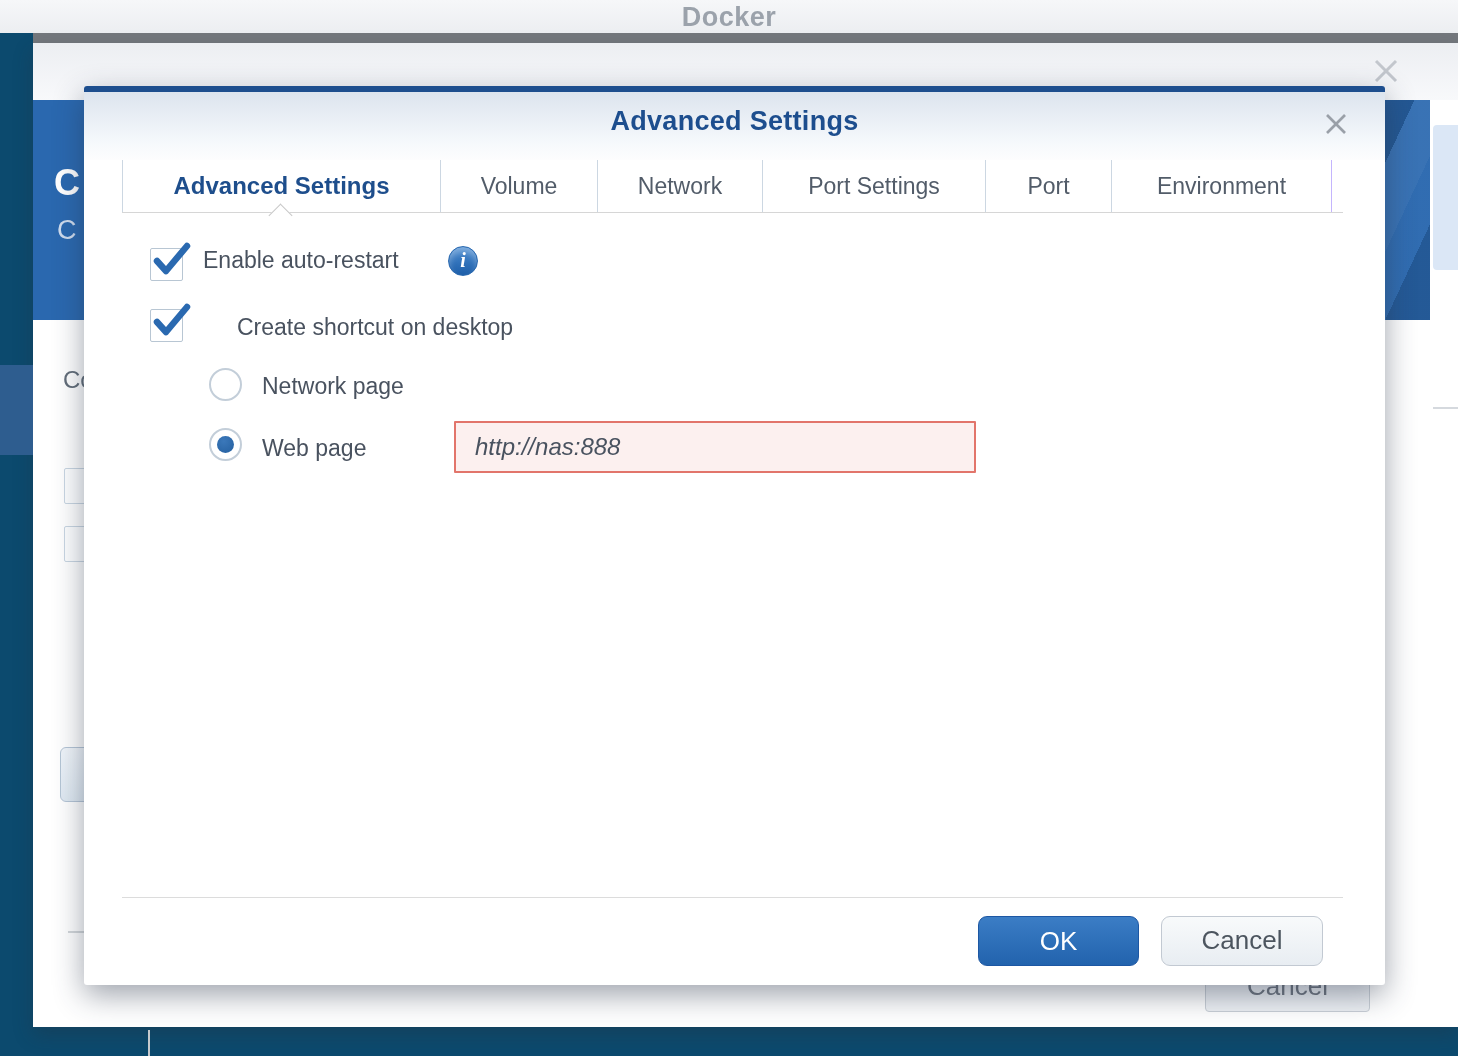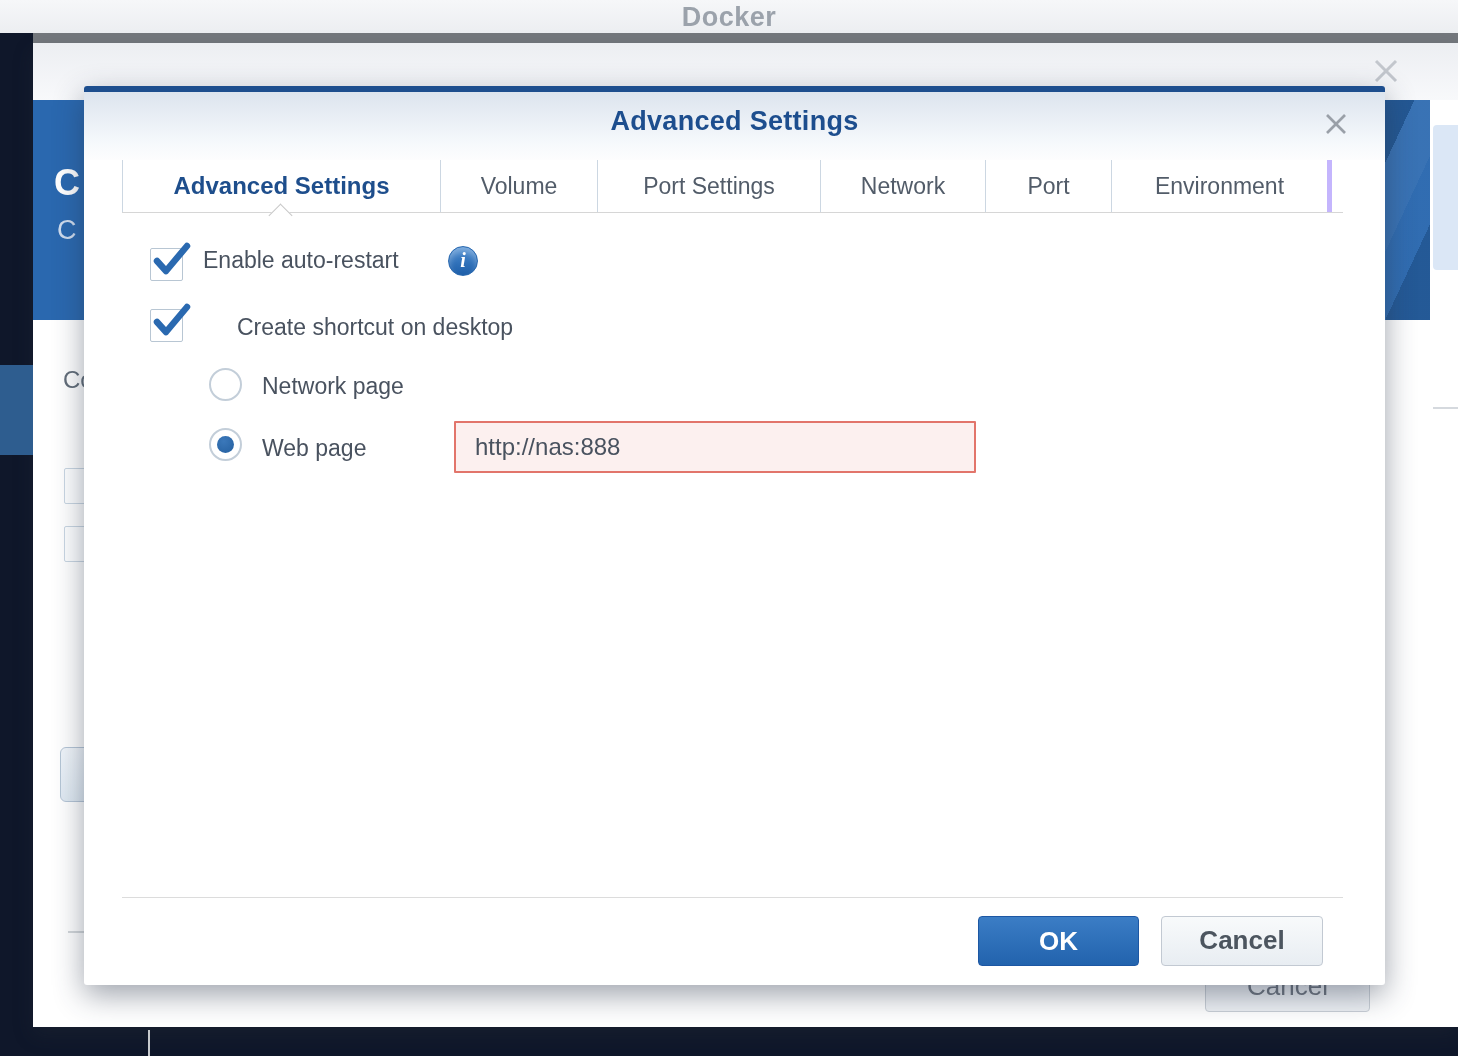--- a/index.html
+++ b/index.html
@@ -1,16 +1,16 @@
 <!DOCTYPE html>
 <html><head>
 <meta charset="utf-8">
 <style>
   html,body{margin:0;padding:0;background:#ffffff;font-family:"Liberation Sans",sans-serif;}
-  .stage{position:relative;width:1458px;height:1056px;overflow:hidden;background:#0f172a;}
+  .stage{position:relative;width:1458px;height:1056px;overflow:hidden;background:#0c4a6e;}
   .abs{position:absolute;}
 
   
   .top-band{left:0;top:0;width:1458px;height:33px;background:linear-gradient(#f6f7f9,#ecEEf1);}
   .docker-title{left:0;top:2px;width:1458px;text-align:center;font-size:27px;font-weight:bold;color:#9ba2ab;letter-spacing:.5px;}
   .win-topbar{left:33px;top:33px;width:1425px;height:10px;background:#74787d;}
 
   
   .cc-window{left:33px;top:43px;width:1425px;height:984px;background:#ffffff;box-shadow:0 8px 18px rgba(40,45,55,.30);}
   .cc-header{left:0;top:0;width:1425px;height:57px;background:linear-gradient(#eceef2,#f8f9fb);}
@@ -42,21 +42,21 @@
   .dialog{left:84px;top:86px;width:1301px;height:899px;background:#ffffff;border-radius:3px;
      box-shadow:0 10px 30px rgba(40,50,70,.45);z-index:10;}
   .dlg-topborder{left:0;top:0;width:1301px;height:6px;background:#1d4e8e;border-radius:3px 3px 0 0;}
   .dlg-header{left:0;top:6px;width:1301px;height:68px;background:linear-gradient(#dce4ee,#f6f9fc 75%,#fdfdfe);}
   .dlg-title{left:0;top:20px;width:1301px;text-align:center;font-size:27px;font-weight:bold;color:#1d4e8e;letter-spacing:.3px;}
   .dlg-close{left:1236px;top:22px;width:32px;height:32px;cursor:pointer;}
 
   .tabs{left:38px;top:74px;height:52px;display:flex;}
   .tab{box-sizing:border-box;height:52px;line-height:52px;text-align:center;font-size:23px;color:#525c69;
      border-left:1px solid #ccd7e2;cursor:pointer;background:#ffffff;}
-  .tab:last-child{border-right:5px solid #c4b5fd;}
+  .tab:last-child{border-right:1px solid #c4b5fd;}
   .tab.active{font-weight:bold;color:#1e4e8c;font-size:24px;}
   .tab-underline{left:38px;top:126px;width:1221px;height:1px;background:#d6d6d6;}
   .tab-notch{left:188px;top:121px;width:16px;height:16px;background:#ffffff;transform:rotate(45deg);
      border-left:1px solid #c8c8c8;border-top:1px solid #c8c8c8;z-index:2;}
 
   .checkbox{width:33px;height:33px;box-sizing:border-box;background:#ffffff;border:1px solid #b8c6d3;border-radius:2px;cursor:pointer;}
   .checkbox svg{position:absolute;left:-2px;top:-10px;overflow:visible;}
   .chk-row1{left:66px;top:162px;}
   .chk-row2{left:66px;top:223px;}
   .lbl{font-size:23px;color:#49525f;}
@@ -69,24 +69,24 @@
 
   .radio{width:33px;height:33px;box-sizing:border-box;border:2px solid #c3ced9;border-radius:50%;background:#ffffff;cursor:pointer;}
   .radio .dot{position:absolute;left:6px;top:6px;width:17px;height:17px;border-radius:50%;
      background:radial-gradient(circle at 40% 30%,#3b78ba,#245f9f);}
   .radio-row1{left:125px;top:282px;}
   .radio-row2{left:125px;top:342px;}
   .lbl-radio1{left:178px;top:287px;}
   .lbl-radio2{left:178px;top:349px;}
 
   .url-input{left:370px;top:335px;width:522px;height:52px;box-sizing:border-box;border:2px solid #e2756b;border-radius:1px;
-     background:#fcf0ef;color:#49525f;font-size:24px;font-family:"Liberation Sans",sans-serif;padding:0 0 0 19px;outline:none;}
+     background:#fcf0ef;color:#49525f;font-size:24px;font-family:"Liberation Sans",sans-serif;padding:0 0 0 19px;outline:none;font-style:italic;}
 
   .footer-sep{left:38px;top:811px;width:1221px;height:1px;background:#dcdcdc;}
-  .btn{box-sizing:border-box;height:50px;border-radius:4px;text-align:center;font-size:26px;cursor:pointer;font-weight:bold;}
+  .btn{box-sizing:border-box;height:50px;border-radius:9px;text-align:center;font-size:26px;cursor:pointer;}
   .btn-ok{left:894px;top:830px;width:161px;background:linear-gradient(#3b7dc5,#2263ad);border:1px solid #1d57a3;
      color:#ffffff;line-height:48px;}
   .btn-cancel{left:1077px;top:830px;width:162px;background:linear-gradient(#f8fafb,#e8edf2);border:1px solid #c2c9d2;
      color:#4c555f;line-height:46px;}
 
   .xicon{display:block;}
 </style>
 </head>
 <body>
 
@@ -129,22 +129,22 @@
     <div class="abs dlg-close">
       <svg class="xicon" width="32" height="32" viewBox="0 0 32 32">
         <line x1="7" y1="7" x2="25" y2="25" stroke="#9aa0a8" stroke-width="2.6"></line>
         <line x1="25" y1="7" x2="7" y2="25" stroke="#9aa0a8" stroke-width="2.6"></line>
       </svg>
     </div>
 
     <div class="abs tabs">
       <div class="tab active" style="width:318px">Advanced Settings</div>
       <div class="tab" style="width:157px">Volume</div>
+      <div class="tab" style="width:165px">Network</div>
       <div class="tab" style="width:223px">Port Settings</div>
-      <div class="tab" style="width:165px">Network</div>
       <div class="tab" style="width:126px">Port</div>
       <div class="tab" style="width:221px">Environment</div>
     </div>
     <div class="abs tab-underline"></div>
     <div class="abs tab-notch"></div>
 
     <div class="abs checkbox chk-row1">
       <svg width="44" height="44" viewBox="0 0 44 44">
         <path d="M8 22 L17 32 L38 7" fill="none" stroke="#2a69b0" stroke-width="6.5" stroke-linecap="round" stroke-linejoin="round"></path>
       </svg>

